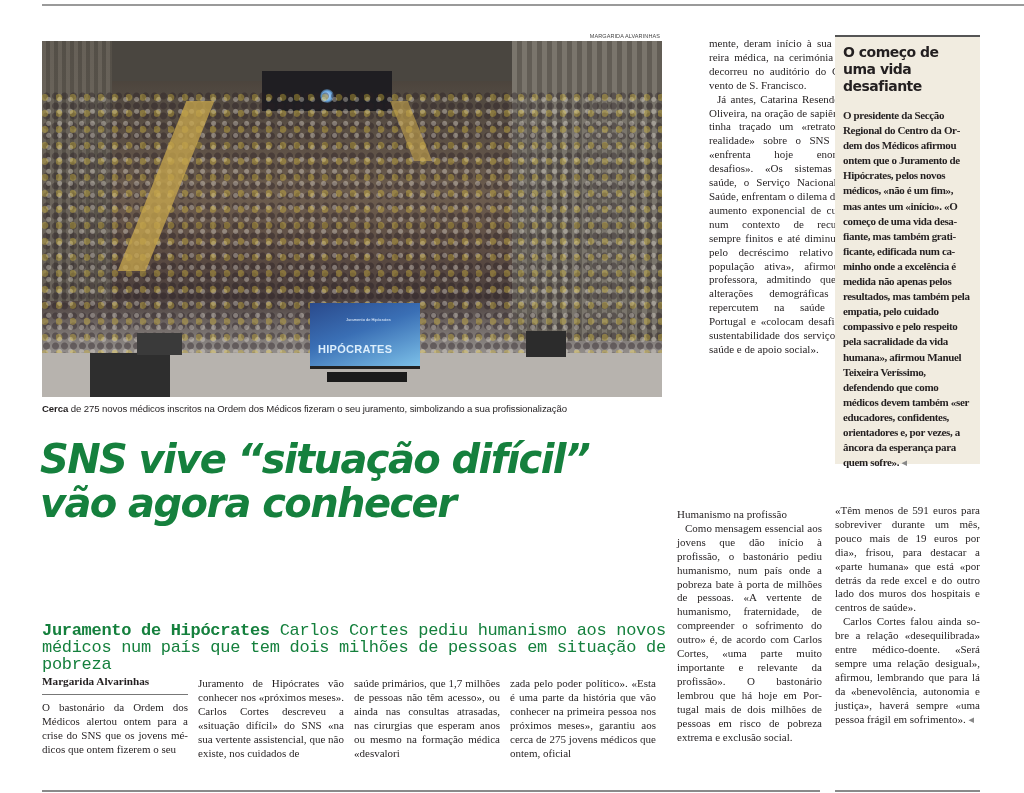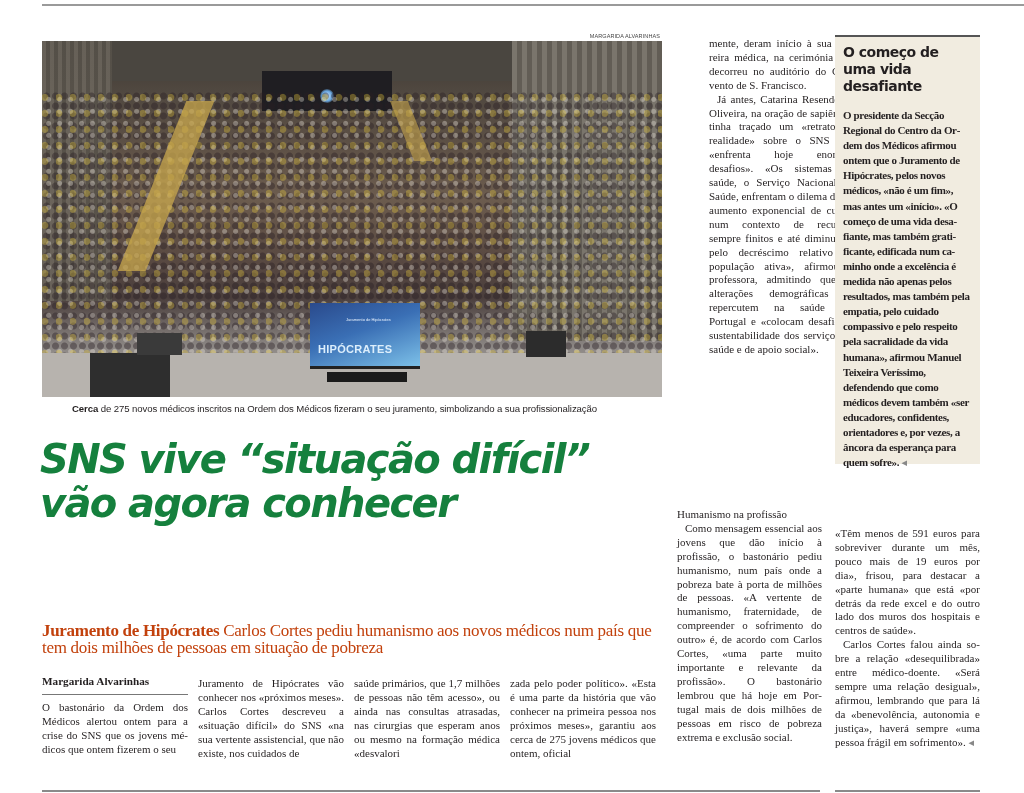--- a/index.html
+++ b/index.html
@@ -37,43 +37,43 @@
     background: linear-gradient(160deg, #2a4a8c 0%, #3a6fb5 45%, #7cc0e8 100%);
     border-bottom: 3px solid #222; }
   .photo .screen-title { position: absolute; left: 8px; top: 40px; font-family: "Liberation Sans", sans-serif;
     font-size: 11px; font-weight: bold; color: #dceefc; letter-spacing: 0.3px; }
   .photo .screen-sub { position: absolute; left: 36px; top: 14px; font-family: "Liberation Sans", sans-serif;
     font-size: 4px; color: #e8f2ff; line-height: 5px; }
   .photo .screen-stand { position: absolute; left: 285px; top: 331px; width: 80px; height: 10px; background: #1a1a1a; }
 
   .caption { position: absolute; left: 42px; top: 403px; width: 620px;
     font-family: "Liberation Sans", sans-serif; font-size: 9.6px; color: #231f20; letter-spacing: -0.1px; }
-  .caption b { font-weight: bold; margin-left: 30px; }
+  .caption b { font-weight: bold; }
 
   .headline { position: absolute; left: 40px; top: 437px; width: 630px;
     font-family: "DejaVu Sans", sans-serif; font-weight: bold; font-size: 40px; line-height: 44px;
     letter-spacing: -1.6px; color: #15803d; font-style: italic; }
 
   .subhead { position: absolute; left: 42px; top: 622px; width: 630px;
-    font-family: Liberation Serif, serif; font-size: 17px; line-height: 17px; color: #c2410c; letter-spacing: -0.3px; }
+    font-family: Liberation Mono, monospace; font-size: 17px; line-height: 17px; color: #15803d; letter-spacing: -0.3px; }
   .subhead .kicker { font-weight: bold; }
 
   .byline { position: absolute; left: 42px; top: 675px; width: 146px; font-size: 11.2px; font-weight: bold; color: #231f20; }
   .byline-rule { position: absolute; left: 42px; top: 694px; width: 146px; height: 1px; background: #777; }
 
   .col { position: absolute; font-size: 11px; line-height: 13.9px; color: #231f20; text-align: justify; hyphens: manual; }
   .col p { text-indent: 0; }
   .col p.ind { text-indent: 8px; }
   .col1 { left: 42px; top: 701px; width: 146px; }
   .col2 { left: 198px; top: 677px; width: 146px; }
   .col3 { left: 354px; top: 677px; width: 146px; }
   .col4 { left: 510px; top: 677px; width: 146px; }
   .col5 { left: 677px; top: 37px; width: 145px; margin-left: 32px; }
   .col5b { left: 677px; top: 508px; width: 145px; }
-  .col6 { left: 835px; top: 527px; width: 145px; }
+  .col6 { left: 835px; top: 504px; width: 145px; }
 
   .sidebar { position: absolute; left: 835px; top: 35px; width: 145px; height: 429px; background: #f1ece0;
     border-top: 2px solid #555; padding: 7px 8px 15px 8px; }
   .sidebar h2 { font-family: "DejaVu Sans", sans-serif; font-weight: bold; font-size: 14px; line-height: 17px; letter-spacing: -0.5px; color: #231f20; }
   .sidebar .sb-body { margin-top: 13px; font-size: 11px; line-height: 15.1px; font-weight: bold; color: #231f20; letter-spacing: -0.35px; }
   .end-mark { color: #888; font-weight: normal; }
 
   .bottom-rule-main { position: absolute; left: 42px; top: 790px; width: 778px; height: 2px; background: #8a8a8a; }
   .bottom-rule-side { position: absolute; left: 835px; top: 790px; width: 145px; height: 2px; background: #8a8a8a; }
 </style>

